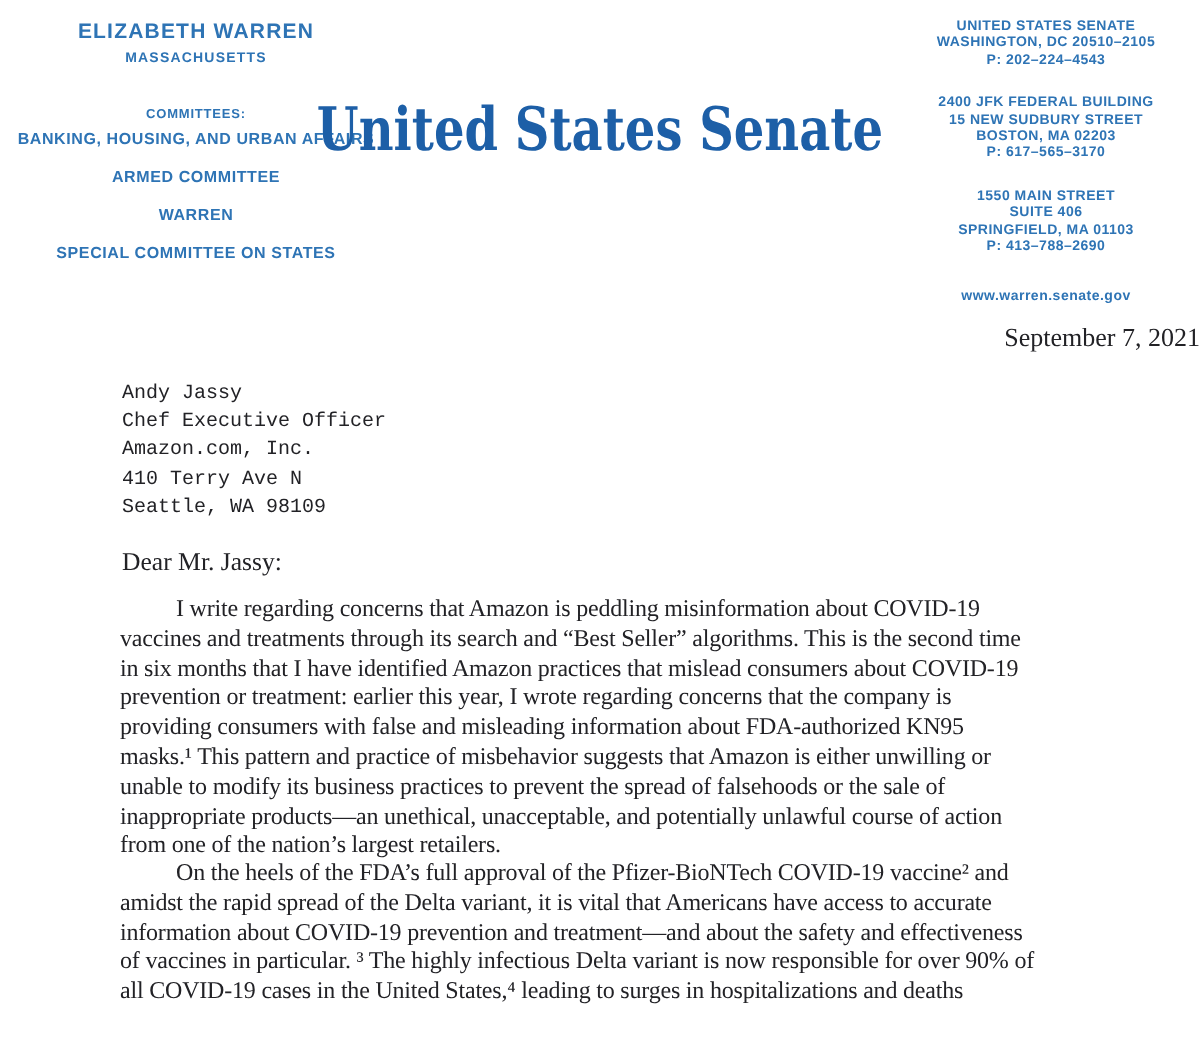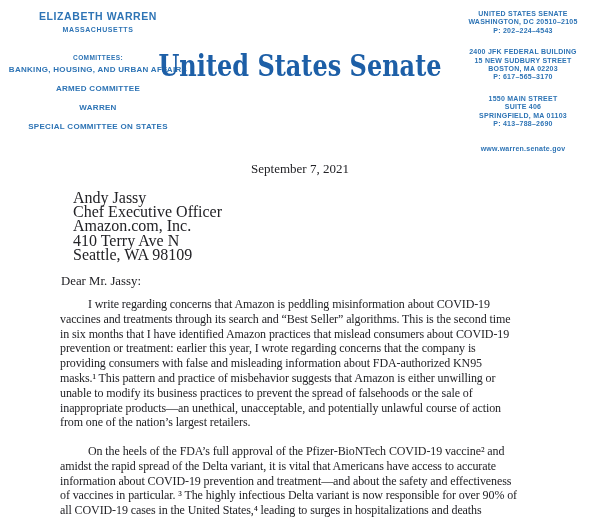--- a/index.html
+++ b/index.html
@@ -86,47 +86,48 @@
   .website {
     margin-top: 17px;
     line-height: 8.4px;
   }
   
   .date {
     position: absolute;
     left: 0;
     top: 161px;
     width: 600px;
-    text-align: center;
+    text-align: right;
     font-size: 13px;
   }
   .recipient {
     position: absolute;
-    left: 73px;
+    left: 61px;
     top: 191px;
-    font-size: 16px;
+    font-size: 10px;
     line-height: 14.2px;
+    font-family: Liberation Mono, monospace;
   }
   .salutation {
     position: absolute;
     left: 61px;
     top: 274px;
     font-size: 12.8px;
   }
   .para {
     position: absolute;
     left: 60px;
     width: 530px;
     font-size: 12px;
     letter-spacing: -0.1px;
     line-height: 14.8px;
     text-indent: 28px;
   }
   .para-1 { top: 297px; }
-  .para-2 { top: 444px; }
+  .para-2 { top: 429px; }
   .lines { white-space: pre; }
   .recipient.lines { white-space: pre-line; }
 </style>
 </head>
 <body>
 
 <div class="page">
 
   <div class="lh-left">
     <div class="sender-name">ELIZABETH WARREN</div>

